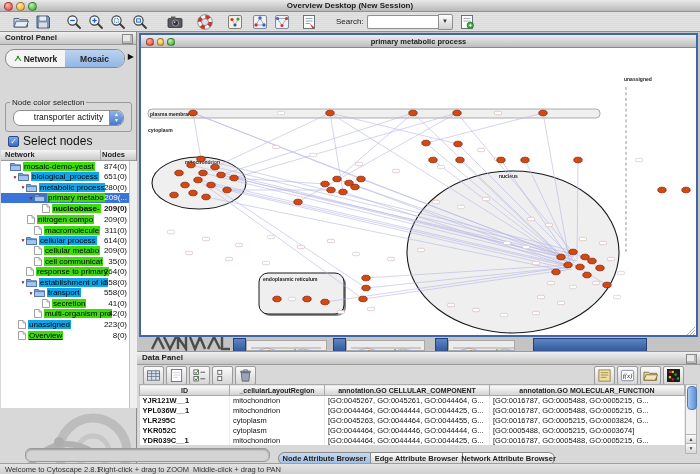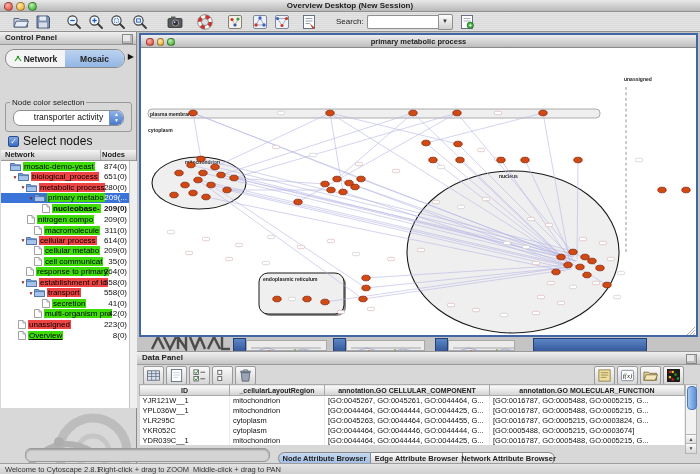--- a/index.html
+++ b/index.html
@@ -56,21 +56,21 @@
     font-size:7.5px;font-weight:bold;color:#222;line-height:10px}
   .treehdr .c1{position:absolute;left:4px}.treehdr .c2{position:absolute;right:11px}
   .treehdr .cdiv{position:absolute;left:99px;top:0;width:1px;height:100%;background:#aaa}
   .treebody{position:absolute;left:1px;top:129px;width:128px;height:247px;background:#fff;overflow:hidden}
   .treescroll{position:absolute;left:129px;top:129px;width:7px;height:247px;background:#efefef;border-left:1px solid #c4c4c4}
   .trow{height:10.55px;display:flex;align-items:center;position:relative;white-space:nowrap}
   .trow.sel{background:#3b74d8}
   .tri{font-size:5px;color:#7a2222;width:6px;text-align:center;flex:none}
   .ticon{flex:none;margin-right:2px;display:flex}
   .tlabel{font-size:8px;color:#000;padding:0 1px;line-height:9px}
-  .hl-green{background:#3fdd08}.hl-red{background:#ef4444}
+  .hl-green{background:#3fdd08}.hl-red{background:#0ea5e9}
   .tcount{position:absolute;right:2px;font-size:8px;color:#111}
   .trow.sel .tcount{color:#fff}
   .cpwatermark{position:absolute;left:1px;top:376px;width:135px;height:86px;overflow:hidden;background:#d8d8d8}
   
   .netwin{left:139px;top:33px;width:559px;height:304px;background:#fff;
     border:2px solid #4066a6;box-sizing:border-box}
   .nwtitle{height:12px;background:linear-gradient(#eeeeee,#bdbdbd);border-bottom:1px solid #8a8a8a;
     position:relative;display:flex;align-items:center;justify-content:center;
     font-size:7.5px;font-weight:bold;color:#222}
   .nwlights{position:absolute;left:5px;top:3px;display:flex;gap:3px}
@@ -84,21 +84,21 @@
   .dptoolbar{position:absolute;left:6px;top:14px;display:flex;gap:2px}
   .dpbtn{width:19px;height:17px;border:1px solid #9a9a9a;border-radius:2px;background:linear-gradient(#fafafa,#d6d6d6);
     display:flex;align-items:center;justify-content:center}
   .dpbtn svg{width:15px;height:15px}
   .dptoolbar-r{position:absolute;right:16px;top:14px;display:flex;gap:2px}
   .dtable{position:absolute;left:2px;top:32px;width:545px;border-collapse:collapse;table-layout:fixed}
   .dtable th{height:10px;background:linear-gradient(#fbfbfb,#d2d2d2);border:1px solid #aaa;
     font-size:7px;font-weight:bold;color:#222;overflow:hidden;white-space:nowrap;padding:0 2px}
   .dtable td{height:9.9px;background:#fff;font-size:7.5px;color:#111;white-space:nowrap;overflow:hidden;
     padding:0 3px;border-right:1px solid #ececec}
-  .dtable td.idcol{font-weight:normal}
+  .dtable td.idcol{font-weight:bold}
   .dpscroll{position:absolute;left:548px;top:32px;width:12px;height:70px;background:#f2f2f2;border:1px solid #b4b4b4;box-sizing:border-box}
   .dpthumb{position:absolute;left:1px;top:1px;width:8px;height:22px;border-radius:4px;
     background:linear-gradient(90deg,#a8c8f0,#5a90d8);border:1px solid #4a78b8}
   .dparrow{position:absolute;left:0;width:10px;height:9px;border-top:1px solid #b4b4b4;
     font-size:5px;text-align:center;line-height:9px;color:#444;background:linear-gradient(#fafafa,#d8d8d8)}
   .attrtabs{left:278px;top:452px;height:13px;display:flex}
   .attrtab{width:91px;border:1px solid #8a8a8a;border-left:none;background:linear-gradient(#fdfdfd,#d6d6d6);
     font-size:7.5px;font-weight:bold;color:#222;display:flex;align-items:center;justify-content:center;white-space:nowrap}
   .attrtab:first-child{border-left:1px solid #8a8a8a;border-radius:7px 0 0 7px}
   .attrtab:last-child{border-radius:0 7px 7px 0}

